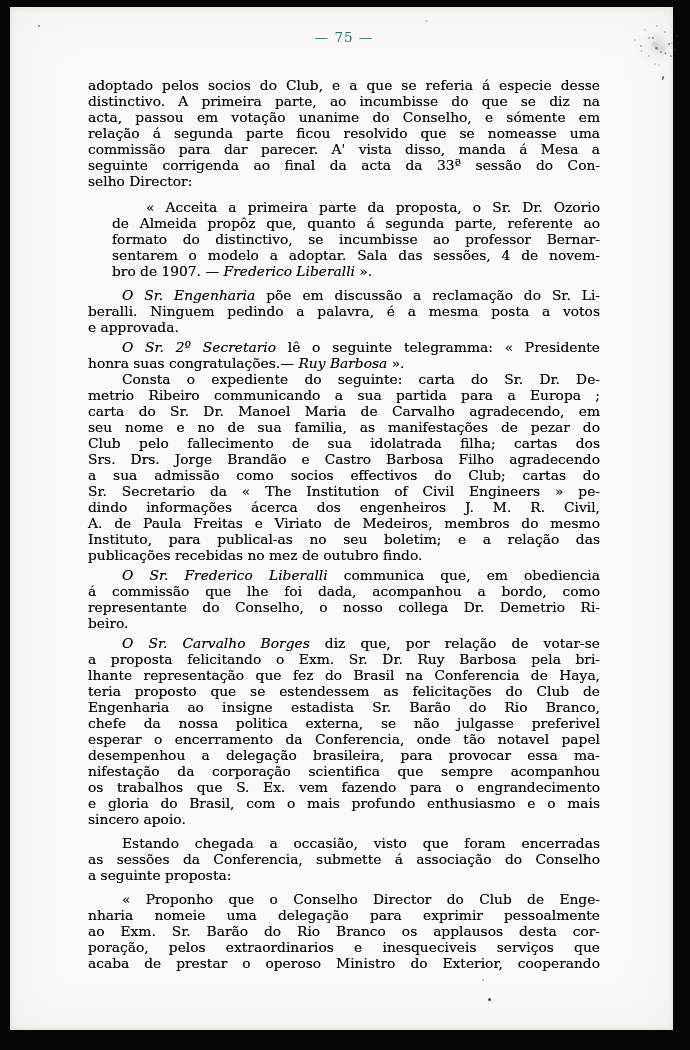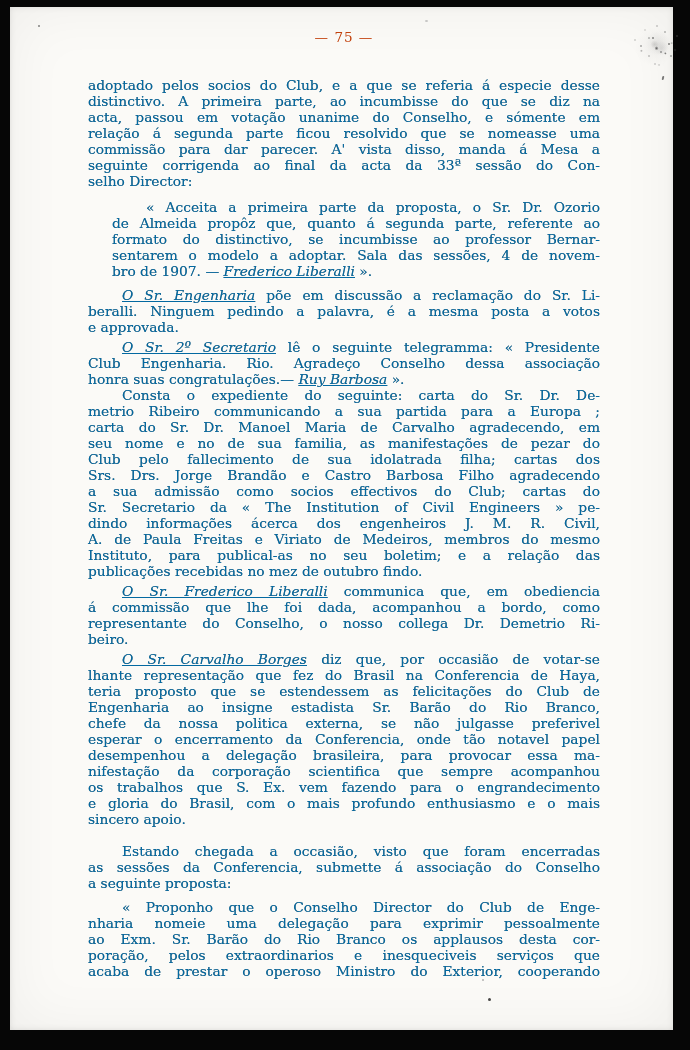--- a/index.html
+++ b/index.html
@@ -9,41 +9,41 @@
     background:#060606;
     font-family:"DejaVu Serif","Liberation Serif",serif;
   }
   .paper{
     position:absolute;left:10px;top:7px;width:663px;height:1023px;
     background:#fbfaf7;
     box-shadow:inset 0 0 60px rgba(0,0,0,.05), inset 0 0 6px rgba(0,0,0,.10);
   }
   .folio{
     position:absolute;left:78px;top:22px;width:512px;
-    text-align:center;font-size:13.5px;color:#c2410c;letter-spacing:1px;
+    text-align:center;font-size:13.5px;color:#0f766e;letter-spacing:1px;
   }
   .textblock{
     position:absolute;left:78px;top:46px;width:512px;
-    color:#0369a1;font-size:13.8px;line-height:16px;
+    color:#000000;font-size:13.8px;line-height:16px;
     text-shadow:0 0 .4px rgba(30,30,30,.55);
   }
   .para{margin:0;padding:0;}
   .para:nth-child(1){margin-top:24px;}
   .para:nth-child(2){margin-top:10px;margin-left:24px;}
   .para:nth-child(3){margin-top:8px;}
   .para:nth-child(4){margin-top:4px;}
   .para:nth-child(5){margin-top:0;}
   .para:nth-child(6){margin-top:4px;}
   .para:nth-child(7){margin-top:4px;}
-  .para:nth-child(8){margin-top:16px;}
+  .para:nth-child(8){margin-top:8px;}
   .para:nth-child(9){margin-top:8px;}
   .line{display:block;text-align:justify;text-align-last:justify;}
   .line.last{text-align-last:left;}
   .line.first{text-indent:34px;}
-  em.run{font-style:italic;text-decoration:underline;}
+  em.run{font-style:italic;}
   
   .smudge{
     position:absolute;left:610px;top:8px;width:63px;height:64px;
     background:
       radial-gradient(circle 3px  at 58% 52%, rgba(30,30,30,.70), transparent 70%),
       radial-gradient(circle 2px  at 72% 60%, rgba(40,40,40,.65), transparent 70%),
       radial-gradient(circle 2px  at 46% 36%, rgba(70,70,70,.55), transparent 70%),
       radial-gradient(circle 2px  at 82% 44%, rgba(90,90,90,.45), transparent 70%),
       radial-gradient(circle 2px  at 34% 56%, rgba(80,80,80,.50), transparent 70%),
       radial-gradient(circle 2px  at 62% 78%, rgba(100,100,100,.38), transparent 70%),
@@ -99,21 +99,20 @@
         <span class="line"><span class="run">sentarem o modelo a adoptar. Sala das sessões, 4 de novem-</span></span>
         <span class="line last"><span class="run">bro de 1907. — </span><em class="run">Frederico Liberalli</em><span class="run"> ».</span></span>
       </p>
       <p class="para">
         <span class="line first"><em class="run">O Sr. Engenharia</em><span class="run"> põe em discussão a reclamação do Sr. Li-</span></span>
         <span class="line"><span class="run">beralli. Ninguem pedindo a palavra, é a mesma posta a votos</span></span>
         <span class="line last"><span class="run">e approvada.</span></span>
       </p>
       <p class="para">
         <span class="line first"><em class="run">O Sr. 2º Secretario</em><span class="run"> lê o seguinte telegramma: « Presidente</span></span>
-        <span class="line"><span class="run">Club Engenharia. Rio. Agradeço Conselho dessa associação</span></span>
         <span class="line last"><span class="run">honra suas congratulações.— </span><em class="run">Ruy Barbosa</em><span class="run"> ».</span></span>
       </p>
       <p class="para">
         <span class="line first"><span class="run">Consta o expediente do seguinte: carta do Sr. Dr. De-</span></span>
         <span class="line"><span class="run">metrio Ribeiro communicando a sua partida para a Europa ;</span></span>
         <span class="line"><span class="run">carta do Sr. Dr. Manoel Maria de Carvalho agradecendo, em</span></span>
         <span class="line"><span class="run">seu nome e no de sua familia, as manifestações de pezar do</span></span>
         <span class="line"><span class="run">Club pelo fallecimento de sua idolatrada filha; cartas dos</span></span>
         <span class="line"><span class="run">Srs. Drs. Jorge Brandão e Castro Barbosa Filho agradecendo</span></span>
         <span class="line"><span class="run">a sua admissão como socios effectivos do Club; cartas do</span></span>
@@ -123,21 +122,22 @@
         <span class="line"><span class="run">Instituto, para publical-as no seu boletim; e a relação das</span></span>
         <span class="line last"><span class="run">publicações recebidas no mez de outubro findo.</span></span>
       </p>
       <p class="para">
         <span class="line first"><em class="run">O Sr. Frederico Liberalli</em><span class="run"> communica que, em obediencia</span></span>
         <span class="line"><span class="run">á commissão que lhe foi dada, acompanhou a bordo, como</span></span>
         <span class="line"><span class="run">representante do Conselho, o nosso collega Dr. Demetrio Ri-</span></span>
         <span class="line last"><span class="run">beiro.</span></span>
       </p>
       <p class="para">
-        <span class="line first"><em class="run">O Sr. Carvalho Borges</em><span class="run"> diz que, por occasião de votar-se</span></span>
+        <span class="line first"><em class="run">O Sr. Carvalho Borges</em><span class="run"> diz que, por relação de votar-se</span></span>
+        <span class="line"><span class="run">a proposta felicitando o Exm. Sr. Dr. Ruy Barbosa pela bri-</span></span>
         <span class="line"><span class="run">lhante representação que fez do Brasil na Conferencia de Haya,</span></span>
         <span class="line"><span class="run">teria proposto que se estendessem as felicitações do Club de</span></span>
         <span class="line"><span class="run">Engenharia ao insigne estadista Sr. Barão do Rio Branco,</span></span>
         <span class="line"><span class="run">chefe da nossa politica externa, se não julgasse preferivel</span></span>
         <span class="line"><span class="run">esperar o encerramento da Conferencia, onde tão notavel papel</span></span>
         <span class="line"><span class="run">desempenhou a delegação brasileira, para provocar essa ma-</span></span>
         <span class="line"><span class="run">nifestação da corporação scientifica que sempre acompanhou</span></span>
         <span class="line"><span class="run">os trabalhos que S. Ex. vem fazendo para o engrandecimento</span></span>
         <span class="line"><span class="run">e gloria do Brasil, com o mais profundo enthusiasmo e o mais</span></span>
         <span class="line last"><span class="run">sincero apoio.</span></span>

